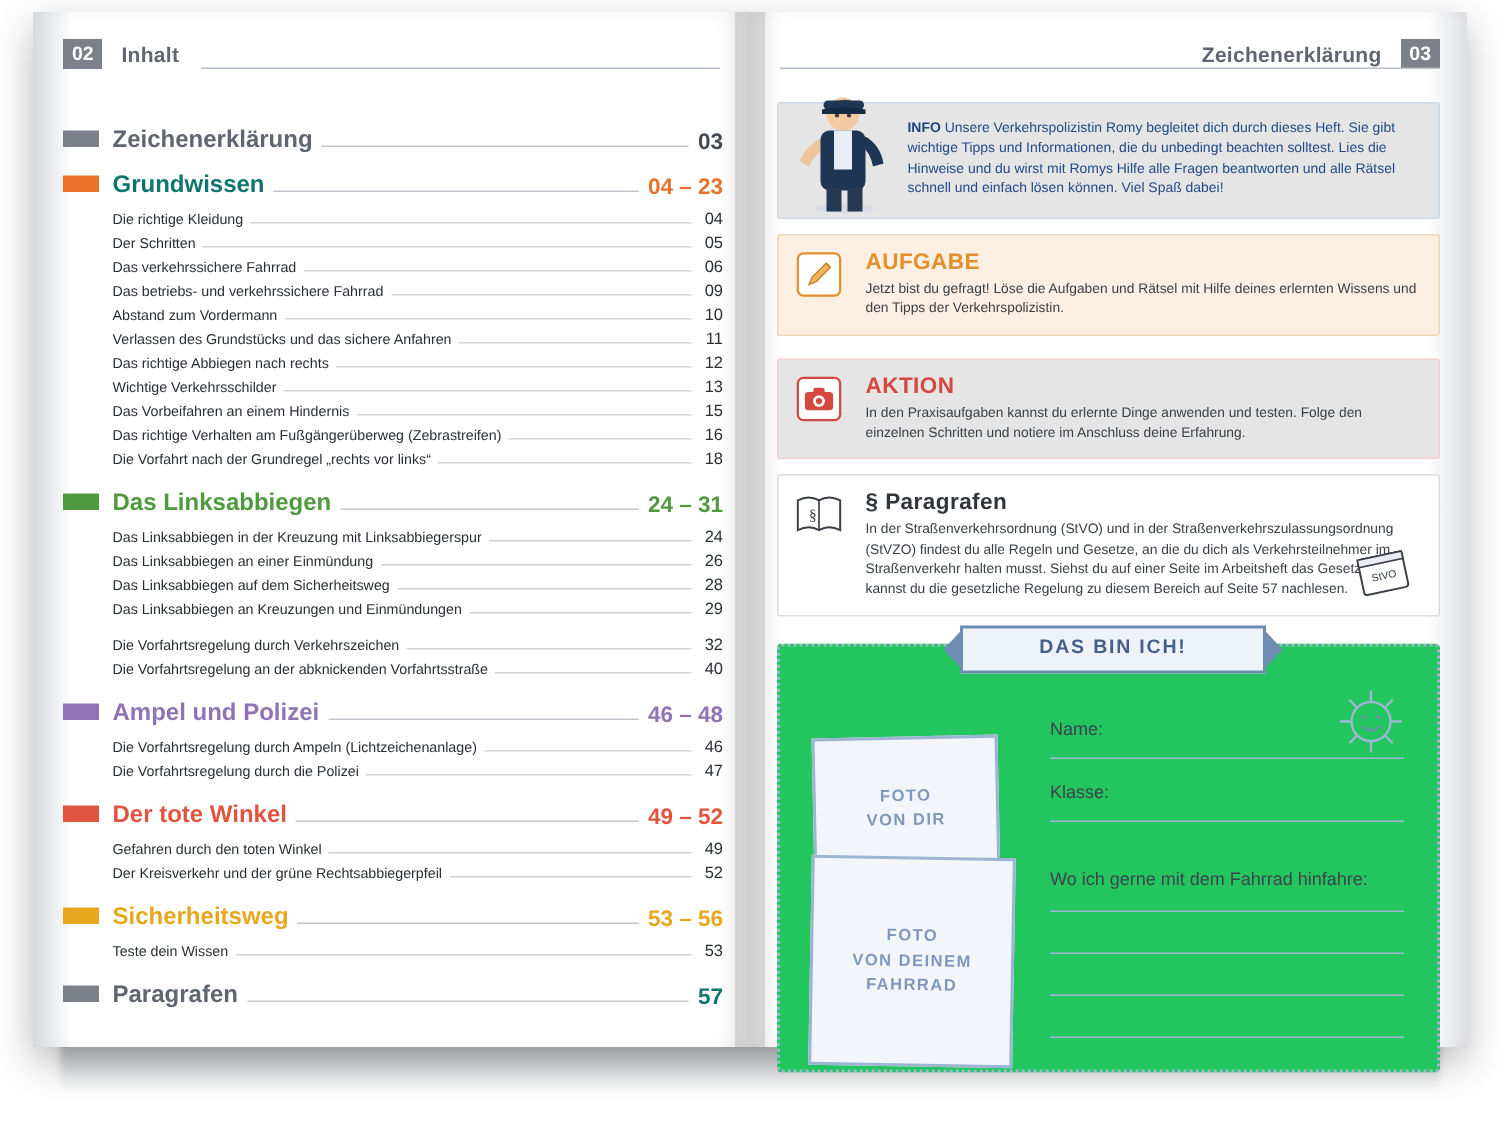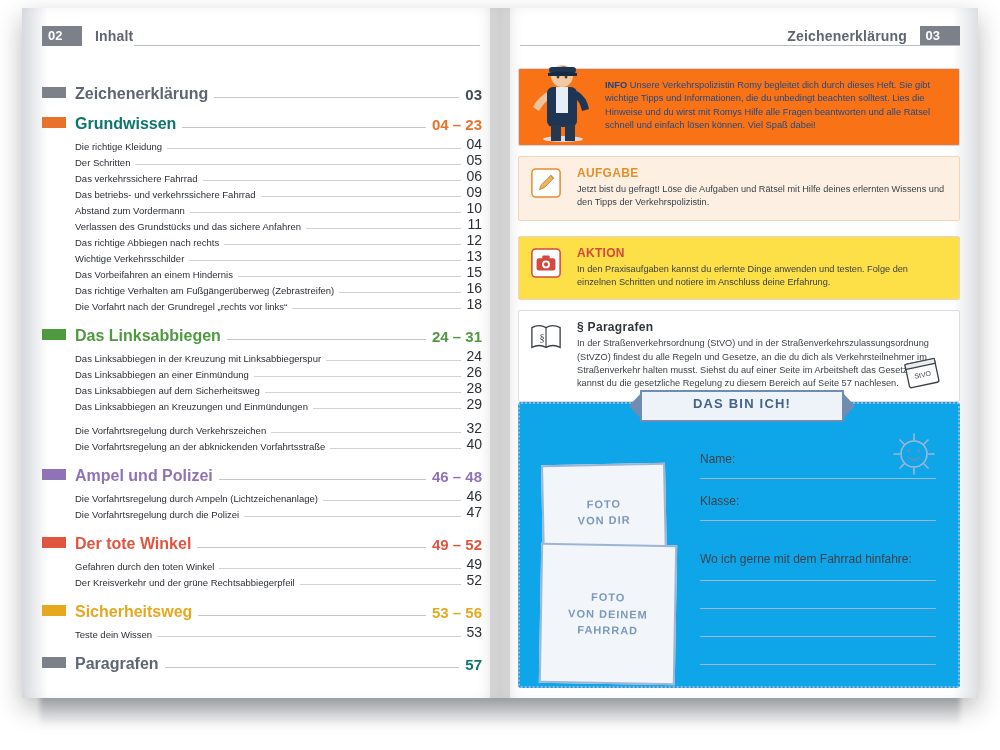--- a/index.html
+++ b/index.html
@@ -43,21 +43,21 @@
     position:absolute;right:0;top:0;width:26px;height:690px;
     background:linear-gradient(270deg,rgba(180,185,195,.45),rgba(255,255,255,0));
   }
 
   
   .l-inner{position:absolute;left:20px;top:18px;width:440px;height:650px;}
 
   .pagehead{position:relative;height:26px;}
   .pagenum{
     display:inline-block;background:#7b8089;color:#fff;
-    font-size:13px;font-weight:bold;padding:2px 20px 3px 6px;vertical-align:middle;
+    font-size:13px;font-weight:bold;padding:2px 6px 3px 6px;vertical-align:middle;
   }
   .pagehead-title{
     display:inline-block;color:#5f6671;font-size:14px;font-weight:bold;
     margin-left:8px;vertical-align:middle;letter-spacing:.2px;
   }
   .pagehead-rule{
     position:absolute;left:92px;right:2px;bottom:6px;height:0;
     border-bottom:1px solid #b9bdc4;
   }
 
@@ -69,61 +69,61 @@
     font-size:16px;font-weight:bold;white-space:nowrap;
     margin-bottom:1px;
   }
   .dotfill{flex:1 1 auto;border-bottom:1px solid #c3c7cd;margin:0 6px 6px 6px;height:1px;}
   .sec-pages{font-size:15px;font-weight:bold;margin-bottom:1px;white-space:nowrap;}
 
   .items{margin:2px 0 8px 33px;}
   .item{display:flex;align-items:flex-end;height:16px;}
   .item-label{font-size:9.5px;color:#2b2f35;white-space:nowrap;}
   .item-dots{flex:1 1 auto;border-bottom:1px solid #cfd3d8;margin:0 5px 3px 5px;height:1px;}
-  .item-page{font-size:14px;color:#2b2f35;width:16px;text-align:right;}
+  .item-page{font-size:11px;color:#2b2f35;width:16px;text-align:right;}
 
   
   .r-inner{position:absolute;left:18px;top:18px;width:442px;height:650px;}
   .pagehead.right{text-align:right;}
   .pagehead.right .pagenum{background:#7b8089;}
   .pagehead-rule-r{
     position:absolute;left:2px;right:0;bottom:6px;height:0;border-bottom:1px solid #b9bdc4;
   }
   .r-title{
     display:inline-block;color:#5f6671;font-size:14px;font-weight:bold;
     margin-right:8px;vertical-align:middle;letter-spacing:.2px;
   }
 
   .infobox{
-    position:relative;margin-top:16px;background:#f97316;border:1px solid #cdd9e9;
+    position:relative;margin-top:16px;background:#e5e5e5;border:1px solid #cdd9e9;
     border-radius:2px;padding:10px 12px 10px 86px;min-height:56px;
   }
   .infobox .txt{font-size:9.3px;line-height:1.45;color:#214a87;}
   .infobox .txt b{color:#1d4480;}
   .cop{
     position:absolute;left:6px;top:-12px;width:76px;height:86px;
   }
   .callout{
     position:relative;margin-top:10px;border-radius:2px;padding:9px 12px 10px 58px;
   }
-  .callout .ctitle{font-size:12px;font-weight:bold;letter-spacing:.3px;margin-bottom:3px;}
+  .callout .ctitle{font-size:15px;font-weight:bold;letter-spacing:.3px;margin-bottom:3px;}
   .callout .ctext{font-size:9.2px;line-height:1.45;color:#3a3f46;}
   .callout .cicon{
     position:absolute;left:10px;top:9px;width:34px;height:34px;
     display:flex;align-items:center;justify-content:center;
   }
   .c-aufgabe{background:#fdf0e3;border:1px solid #f0d6b6;}
-  .c-aktion{background:#fde047;border:1px solid #f2cfcf;margin-top:15px;}
+  .c-aktion{background:#e5e5e5;border:1px solid #f2cfcf;margin-top:15px;}
   .c-para{background:#fff;border:1px solid #d9dde3;padding-left:58px;}
   .c-para .ctitle{color:#30353c;}
 
   
   .dbi{
-    position:relative;border:2px dotted #9fb6d4;border-radius:3px;
-    height:282px;background:#0ea5e9;
+    position:relative;margin-top:18px;border:2px dotted #9fb6d4;border-radius:3px;
+    height:282px;background:#22c55e;
   }
   .banner{
     position:absolute;left:120px;top:-14px;width:200px;height:28px;
     background:#eef3fa;border:2px solid #6f8cb3;
   }
   .banner:before,.banner:after{
     content:"";position:absolute;top:0;width:0;height:0;
   }
   .banner:before{left:-13px;border-top:14px solid transparent;border-bottom:14px solid transparent;border-right:13px solid #6f8cb3;}
   .banner:after{right:-13px;border-top:14px solid transparent;border-bottom:14px solid transparent;border-left:13px solid #6f8cb3;}

